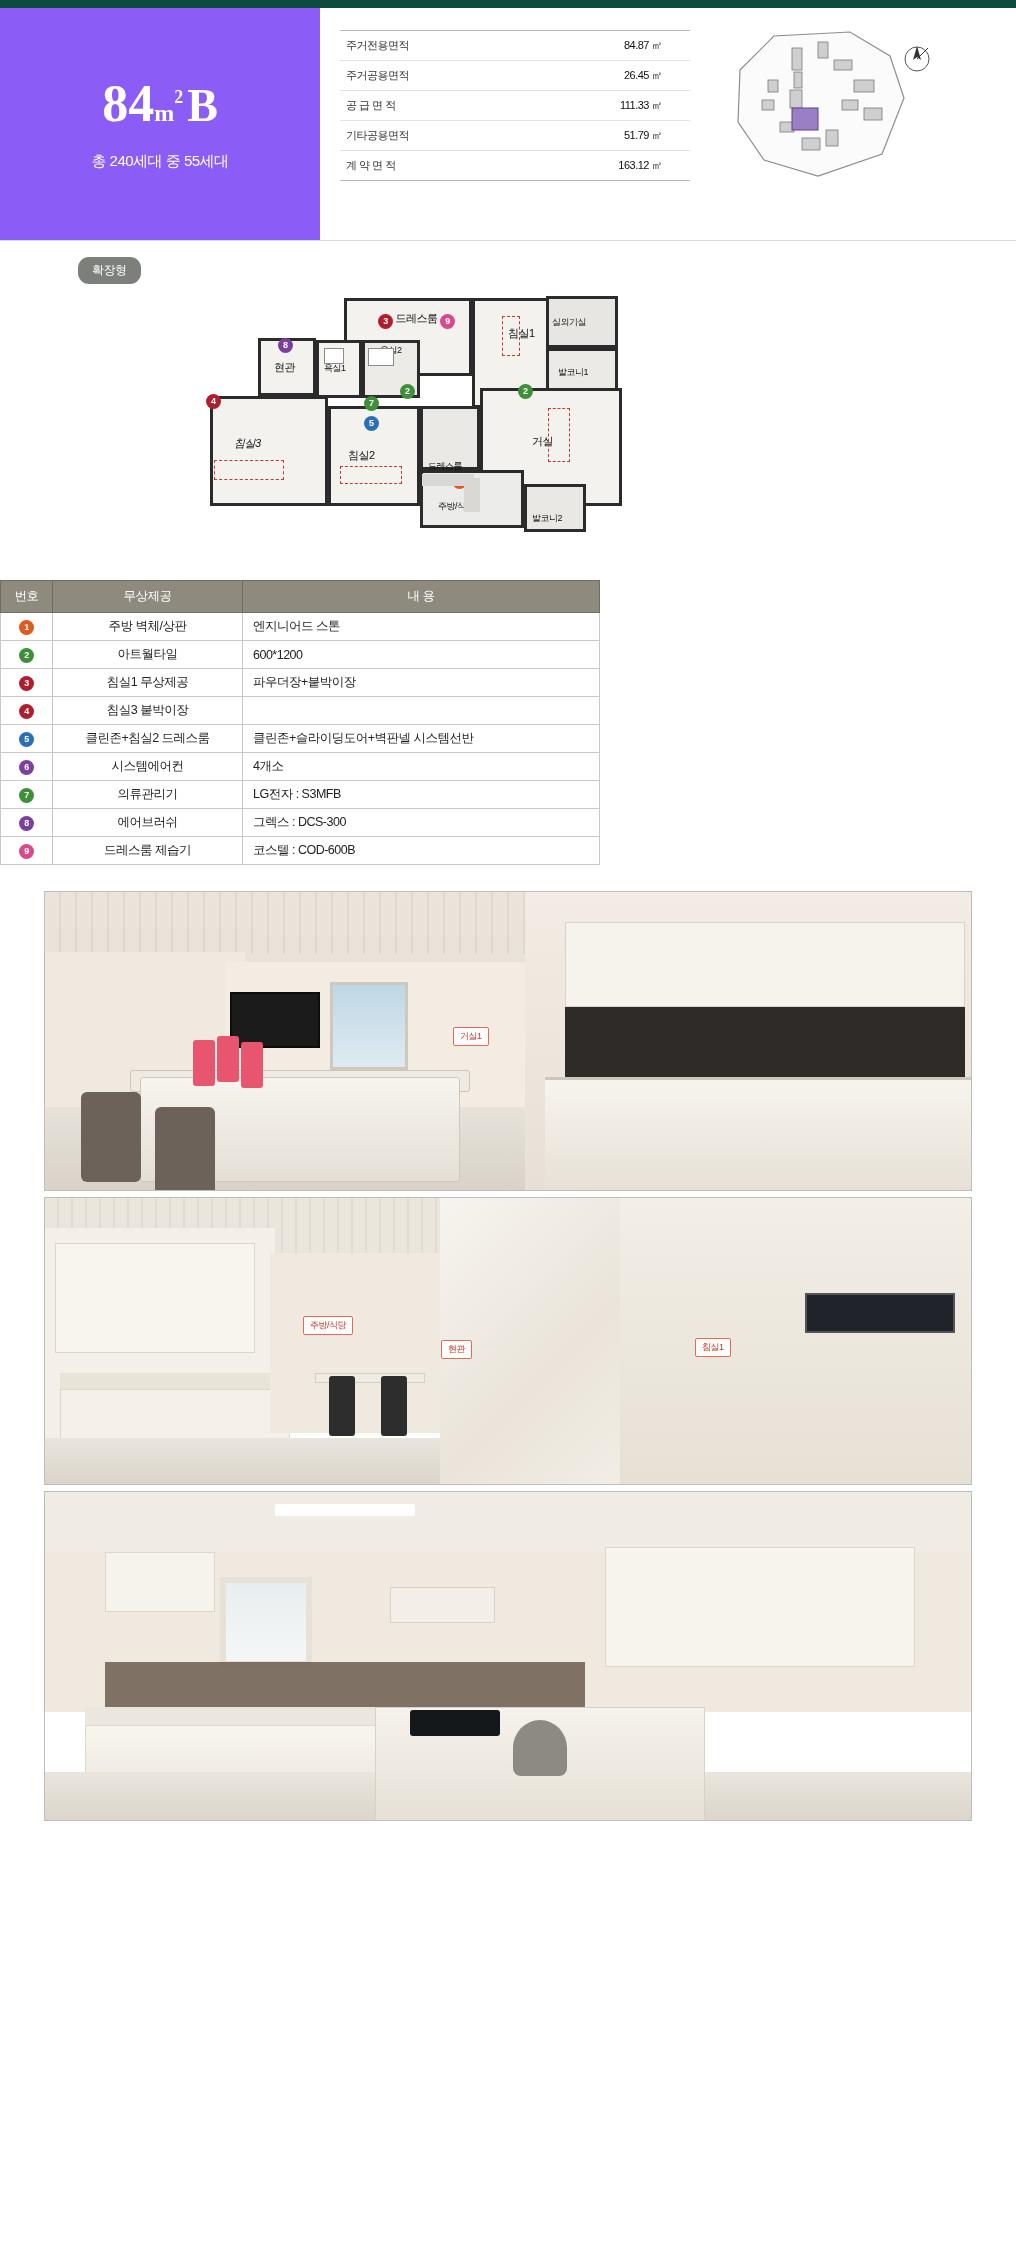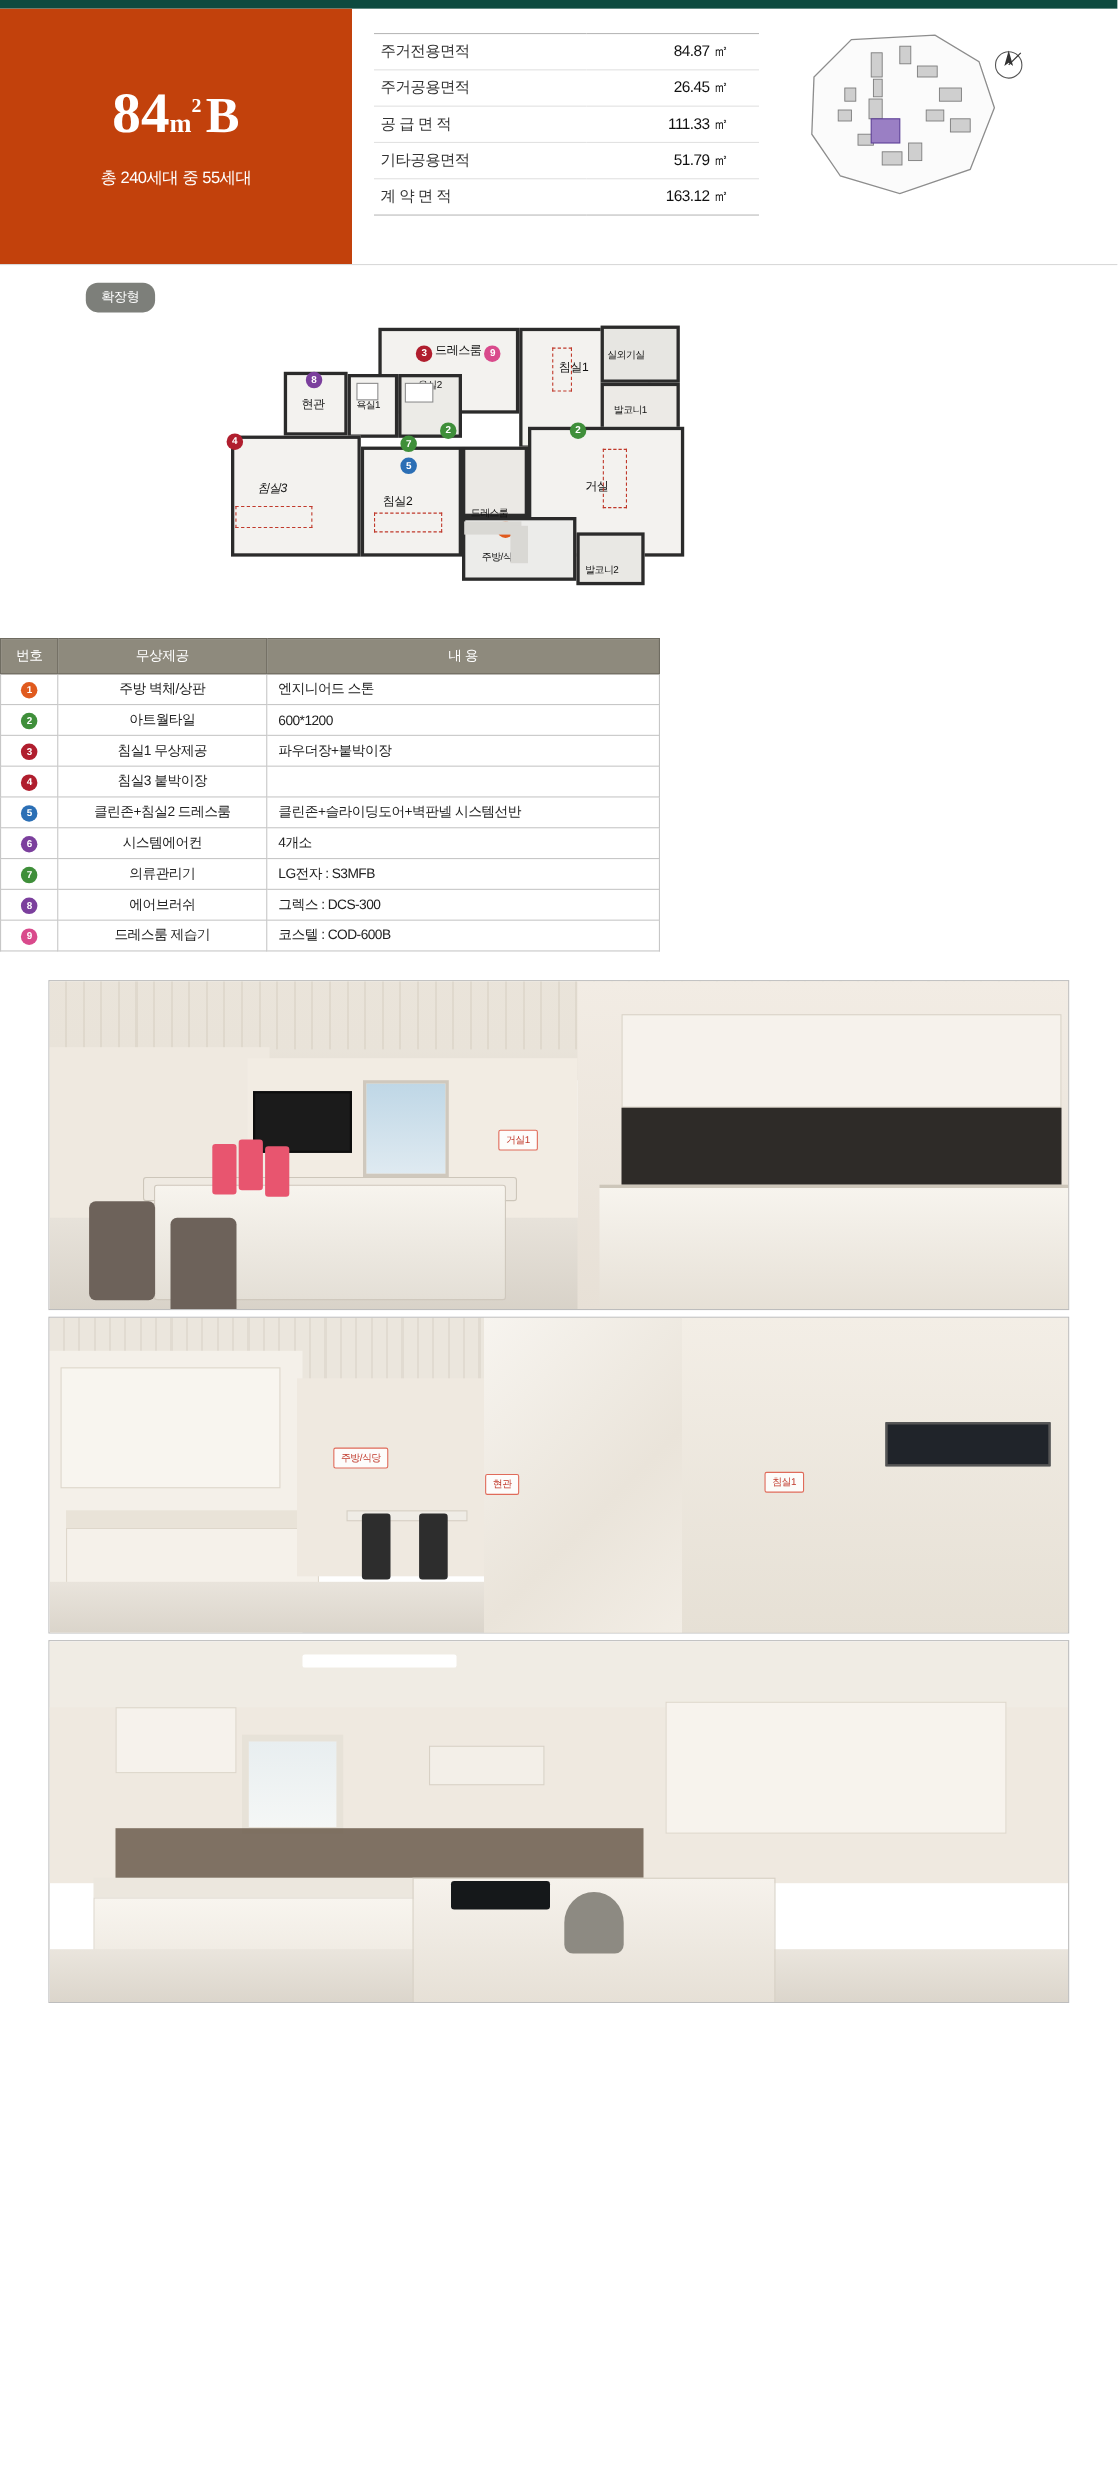--- a/index.html
+++ b/index.html
@@ -12,32 +12,32 @@
     -webkit-font-smoothing:antialiased;
   }
   .page { width:1016px; position:relative; }
 
   
   .topbar { height:8px; background:#0d4a3f; width:1016px; }
 
   
   .header { display:flex; height:232px; background:#ffffff; position:relative; }
   .header-left {
-    width:320px; background:#c2410c; color:#fff;
+    width:320px; background:#8b5cf6; color:#fff;
     display:flex; flex-direction:column; align-items:center; justify-content:center;
     height:232px;
   }
   .type-title { font-size:52px; font-weight:bold; letter-spacing:0px; line-height:1; font-family:"Liberation Serif", serif;}
   .type-title .unit { font-size:24px; font-weight:bold; }
   .type-title .sup { font-size:18px; vertical-align:super; }
   .type-title .letter { font-size:46px; margin-left:4px; font-family:"Liberation Serif", serif; }
   .type-sub { margin-top:22px; font-size:15px; letter-spacing:-0.5px; }
 
   .header-mid { width:390px; padding:22px 20px 0 20px; }
-  .area-table { width:100%; border-collapse:collapse; font-size:14px; }
+  .area-table { width:100%; border-collapse:collapse; font-size:11px; }
   .area-table tr { border-bottom:1px solid #e2e2e2; }
   .area-table tr:first-child { border-top:1px solid #b9b9b9; }
   .area-table tr:last-child { border-bottom:1px solid #b9b9b9; }
   .area-table td { padding:7px 6px; letter-spacing:-0.5px; }
   .area-table td.label { color:#333; width:55%; }
   .area-table td.value { text-align:right; color:#111; padding-right:28px; }
 
   .header-right { flex:1; position:relative; padding-top:18px; }
   .site-map { position:relative; width:230px; height:160px; margin-left:12px; }
   .compass { position:absolute; right:18px; top:16px; width:34px; height:34px; }

